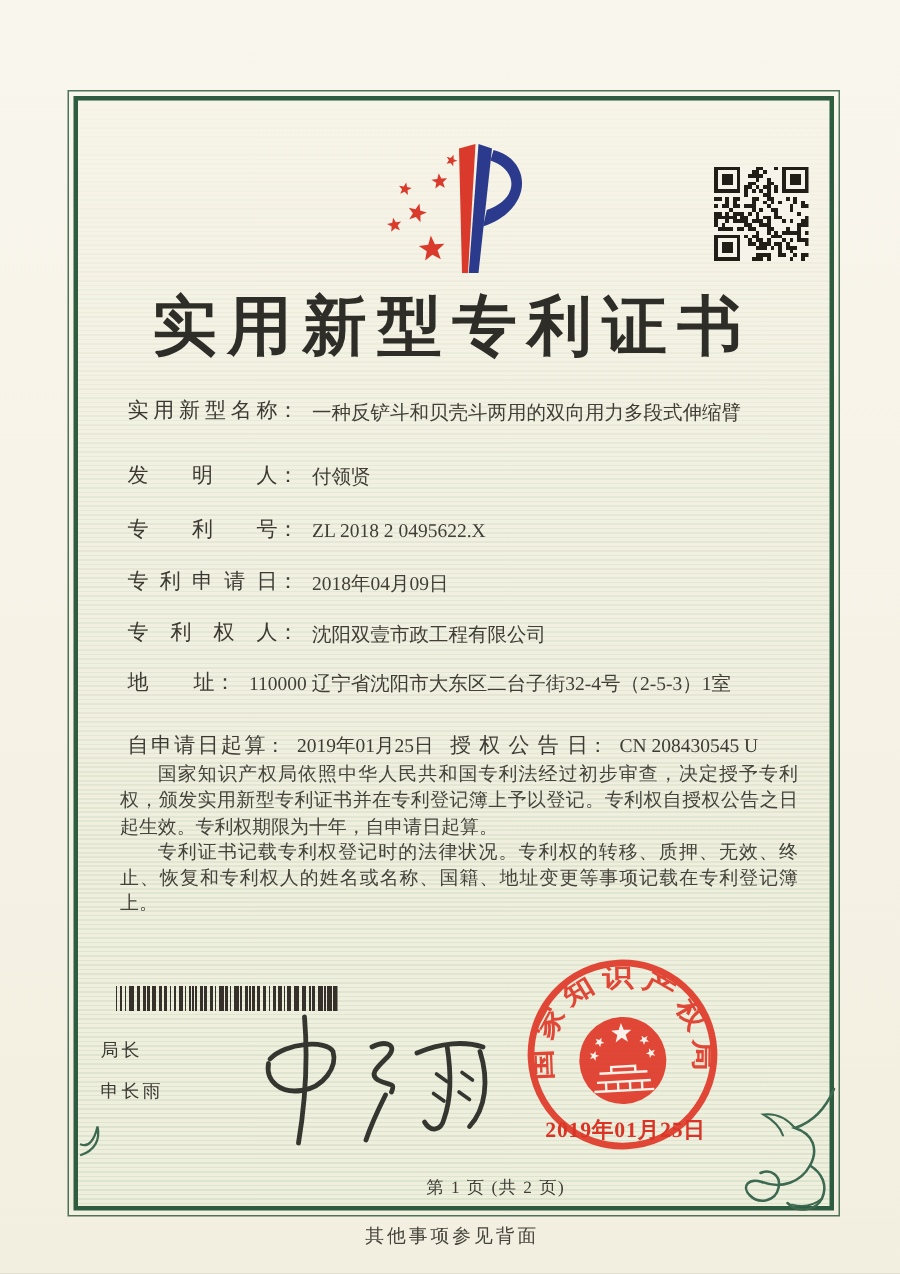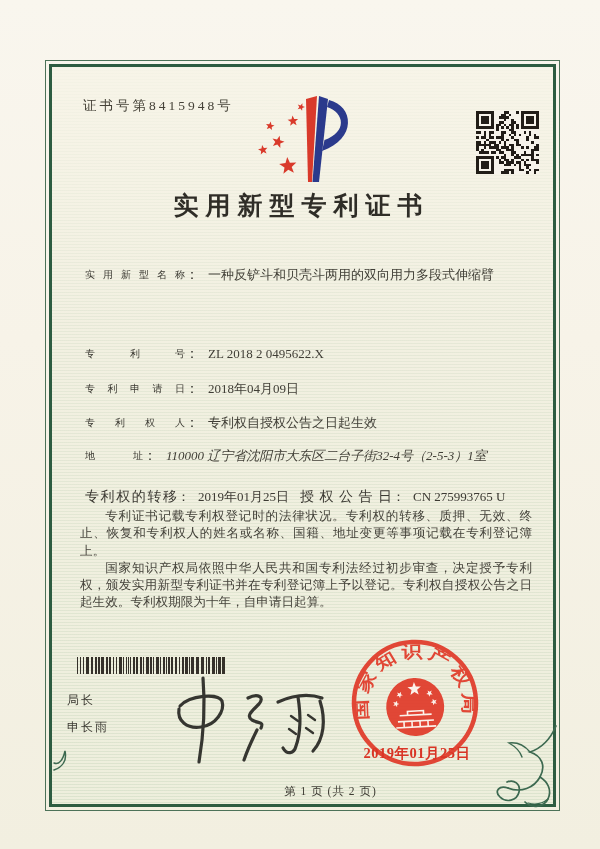--- a/index.html
+++ b/index.html
@@ -24,32 +24,32 @@
   }
   
   .cert-no{
     position:absolute; left:83px; top:97px;
     font-size:13.5px; letter-spacing:3px; color:#454238;
   }
   .logo{ position:absolute; left:248px; top:94px; width:112px; height:94px; }
   .qr{ position:absolute; left:476px; top:111px; width:63px; height:63px; }
   .title{
     position:absolute; left:45px; top:189px; width:513px; text-align:center;
-    font-size:25px; font-weight:bold; letter-spacing:7px; color:#2f2d27;
+    font-size:43px; font-weight:bold; letter-spacing:7px; color:#2f2d27;
   }
   
   .row{ position:absolute; left:85px; width:450px; font-size:13px; line-height:19px; white-space:nowrap;}
   .row .label{
     display:inline-block; width:100px; text-align:justify; text-align-last:justify;
-    font-size:10px; color:#3b3932; vertical-align:top;
+    font-size:14px; color:#3b3932; vertical-align:top;
   }
   .row .colon{ font-size:14px; vertical-align:top;}
   .row .value{ margin-left:9px; color:#403e36; vertical-align:top;}
   .row-addr .label{ width:58px; }
-  .row-addr .value{ display:inline-block; width:372px; white-space:normal; line-height:20.5px;font-style:italic;}
+  .row-addr .value{ display:inline-block; width:372px; white-space:normal; line-height:20.5px;}
   .grant-pair{ position:absolute; white-space:nowrap; font-size:13px;}
   .grant-pair .label{ display:inline-block; width:92px; text-align:justify; text-align-last:justify; font-size:14px;}
   .grant-pair .value{ margin-left:8px;}
   
   .paras{
     position:absolute; left:80px; top:508px; width:452px;
     font-size:12.6px; line-height:17.3px; text-align:justify; color:#45433b;
   }
   .paras p{ margin:0; text-indent:2em; }
   
@@ -75,21 +75,20 @@
 </style>
 </head>
 <body>
 
 <div class="page">
 
   <div class="border-outer">
     <div class="border-inner"></div>
   </div>
 
-  <div class="cert-no">证书号第8415948号</div>
 
   <svg class="logo" viewBox="0 0 112 94">
     <polygon fill="#d93a2b" points="39.2,63.0 41.9,68.8 48.3,68.5 43.7,72.9 45.9,78.8 40.3,75.8 35.4,79.7 36.5,73.5 31.2,70.0 37.5,69.1"></polygon>
     <polygon fill="#d93a2b" points="31.7,41.7 32.1,46.3 36.5,47.7 32.3,49.5 32.3,54.1 29.3,50.6 24.9,52.1 27.3,48.1 24.5,44.5 29.0,45.5"></polygon>
     <polygon fill="#d93a2b" points="14.1,51.1 15.9,54.1 19.4,53.7 17.1,56.3 18.6,59.5 15.4,58.1 12.8,60.5 13.1,57.0 10.0,55.3 13.5,54.5"></polygon>
     <polygon fill="#d93a2b" points="22.8,27.6 23.4,30.7 26.5,31.4 23.7,32.9 24.0,36.0 21.7,33.9 18.8,35.1 20.1,32.3 18.0,29.9 21.2,30.3"></polygon>
     <polygon fill="#d93a2b" points="44.5,21.5 46.2,25.0 50.1,24.9 47.3,27.5 48.6,31.2 45.2,29.3 42.2,31.7 42.9,27.9 39.6,25.8 43.5,25.3"></polygon>
     <polygon fill="#d93a2b" points="54.4,9.2 54.4,12.1 57.0,13.1 54.3,14.0 54.1,16.8 52.4,14.6 49.7,15.2 51.3,12.9 49.8,10.5 52.5,11.4"></polygon>
     <polygon points="58,5 69,2 64,88 60,88" fill="#d93a2b"></polygon>
     <polygon points="71,2 80,5 71,88 64.5,88" fill="#2b3a8c"></polygon>
@@ -293,43 +292,46 @@
       <rect x="14" y="24" width="1" height="1" fill="#211d17"></rect>
       <rect x="20" y="24" width="1" height="1" fill="#211d17"></rect>
       <rect x="23" y="24" width="1" height="1" fill="#211d17"></rect>
     </svg>
 
   <div class="title">实用新型专利证书</div>
 
   <div class="row" style="top:265px">
     <span class="label">实用新型名称</span><span class="colon">：</span><span class="value">一种反铲斗和贝壳斗两用的双向用力多段式伸缩臂</span>
   </div>
+  <div class="row" style="top:308px">
+    <span class="label">发明人</span><span class="colon">：</span><span class="value">付领贤</span>
+  </div>
   <div class="row" style="top:344px">
     <span class="label">专利号</span><span class="colon">：</span><span class="value">ZL 2018 2 0495622.X</span>
   </div>
   <div class="row" style="top:379px">
     <span class="label">专利申请日</span><span class="colon">：</span><span class="value">2018年04月09日</span>
   </div>
   <div class="row" style="top:413px">
-    <span class="label">专利权人</span><span class="colon">：</span><span class="value">专利权自授权公告之日起生效</span>
+    <span class="label">专利权人</span><span class="colon">：</span><span class="value">沈阳双壹市政工程有限公司</span>
   </div>
   <div class="row row-addr" style="top:446px">
     <span class="label">地址</span><span class="colon">：</span><span class="value">110000 辽宁省沈阳市大东区二台子街32-4号（2-5-3）1室</span>
   </div>
 
   <div class="grant-pair" style="left:85px; top:488px">
-    <span class="label">专利权的转移</span><span class="colon">：</span><span class="value">2019年01月25日</span>
+    <span class="label">自申请日起算</span><span class="colon">：</span><span class="value">2019年01月25日</span>
   </div>
   <div class="grant-pair" style="left:300px; top:488px">
-    <span class="label">授权公告日</span><span class="colon">：</span><span class="value">CN 275993765 U</span>
+    <span class="label">授权公告日</span><span class="colon">：</span><span class="value">CN 208430545 U</span>
   </div>
 
   <div class="paras">
+    <p>国家知识产权局依照中华人民共和国专利法经过初步审查，决定授予专利权，颁发实用新型专利证书并在专利登记簿上予以登记。专利权自授权公告之日起生效。专利权期限为十年，自申请日起算。</p>
     <p>专利证书记载专利权登记时的法律状况。专利权的转移、质押、无效、终止、恢复和专利权人的姓名或名称、国籍、地址变更等事项记载在专利登记簿上。</p>
-    <p>国家知识产权局依照中华人民共和国专利法经过初步审查，决定授予专利权，颁发实用新型专利证书并在专利登记簿上予以登记。专利权自授权公告之日起生效。专利权期限为十年，自申请日起算。</p>
   </div>
 
   <svg class="barcode" id="barSvg" viewBox="0 0 148 17" preserveAspectRatio="none" shape-rendering="crispEdges">
       <rect x="0" y="0" width="1" height="17" fill="#35312a"></rect>
       <rect x="3" y="0" width="1" height="17" fill="#35312a"></rect>
       <rect x="6" y="0" width="1" height="17" fill="#35312a"></rect>
       <rect x="9" y="0" width="3" height="17" fill="#35312a"></rect>
       <rect x="14" y="0" width="2" height="17" fill="#35312a"></rect>
       <rect x="18" y="0" width="2" height="17" fill="#35312a"></rect>
       <rect x="21" y="0" width="2" height="17" fill="#35312a"></rect>
@@ -404,20 +406,21 @@
       <g stroke="#fdf3ec" stroke-width="1.6" fill="none">
         <path d="M50,78 h32 M48,84 h36 M46,90 h40"></path>
         <path d="M54,84 v6 M62,84 v6 M70,84 v6 M78,84 v6"></path>
         <path d="M58,78 v-4 h16 v4"></path>
       </g>
     </g>
   </svg>
   <div class="seal-date">2019年01月25日</div>
 
   <div class="footer-page">第 1 页 (共 2 页)</div>
+  <div class="back-note">其他事项参见背面</div>
 
   <svg class="orn-br" viewBox="0 0 72 86" fill="none" stroke="#3c6950" stroke-width="1.7" stroke-linecap="round">
     <path d="M66,2 C60,16 52,24 40,28 C52,32 56,42 50,53 C44,64 31,69 18,64"></path>
     <path d="M18,64 C9,61 4,67 10,73 C16,79 27,77 29,68 C31,60 24,55 17,58"></path>
     <path d="M50,53 C58,58 62,66 58,75 C54,83 42,85 35,78"></path>
     <path d="M40,28 C34,21 27,18 19,19 C26,23 30,27 32,33" stroke-width="1.4"></path>
     <path d="M58,75 C52,80 45,81 38,79" stroke-width="1.2"></path>
   </svg>
   <svg class="orn-bl" viewBox="0 0 24 26" fill="none" stroke="#3c6950" stroke-width="1.5" stroke-linecap="round">
     <path d="M2,24 C11,21 15,14 13,5 C11,14 7,19 2,17"></path>

